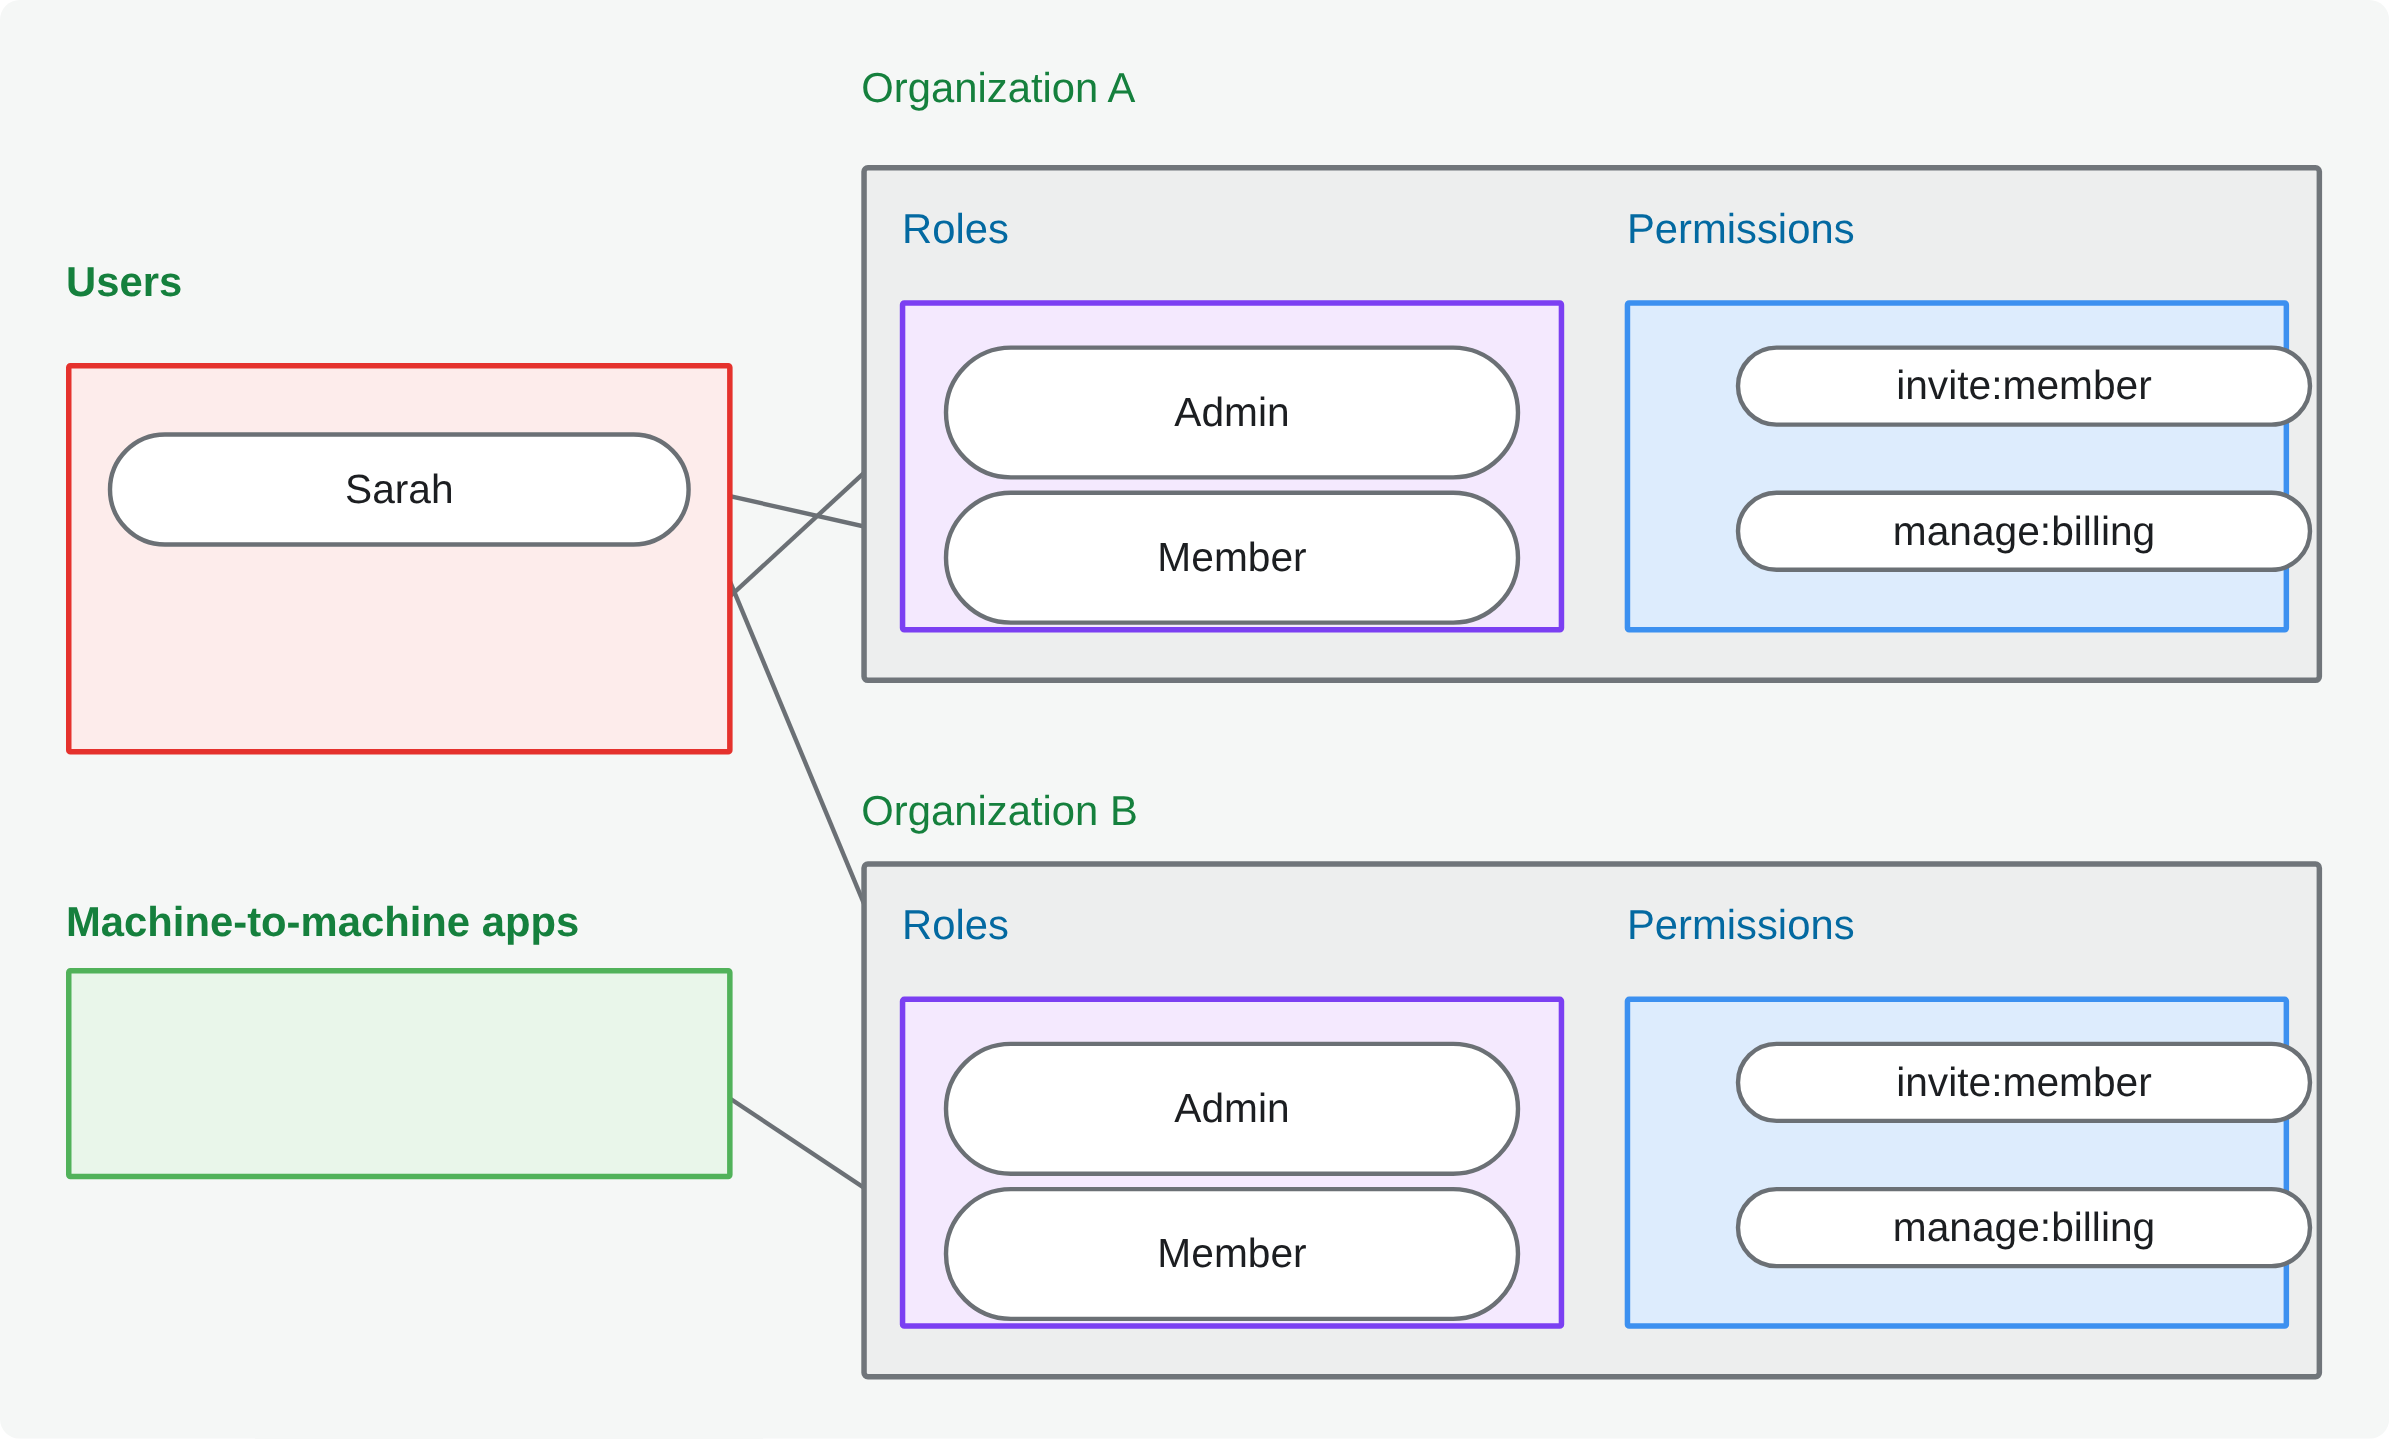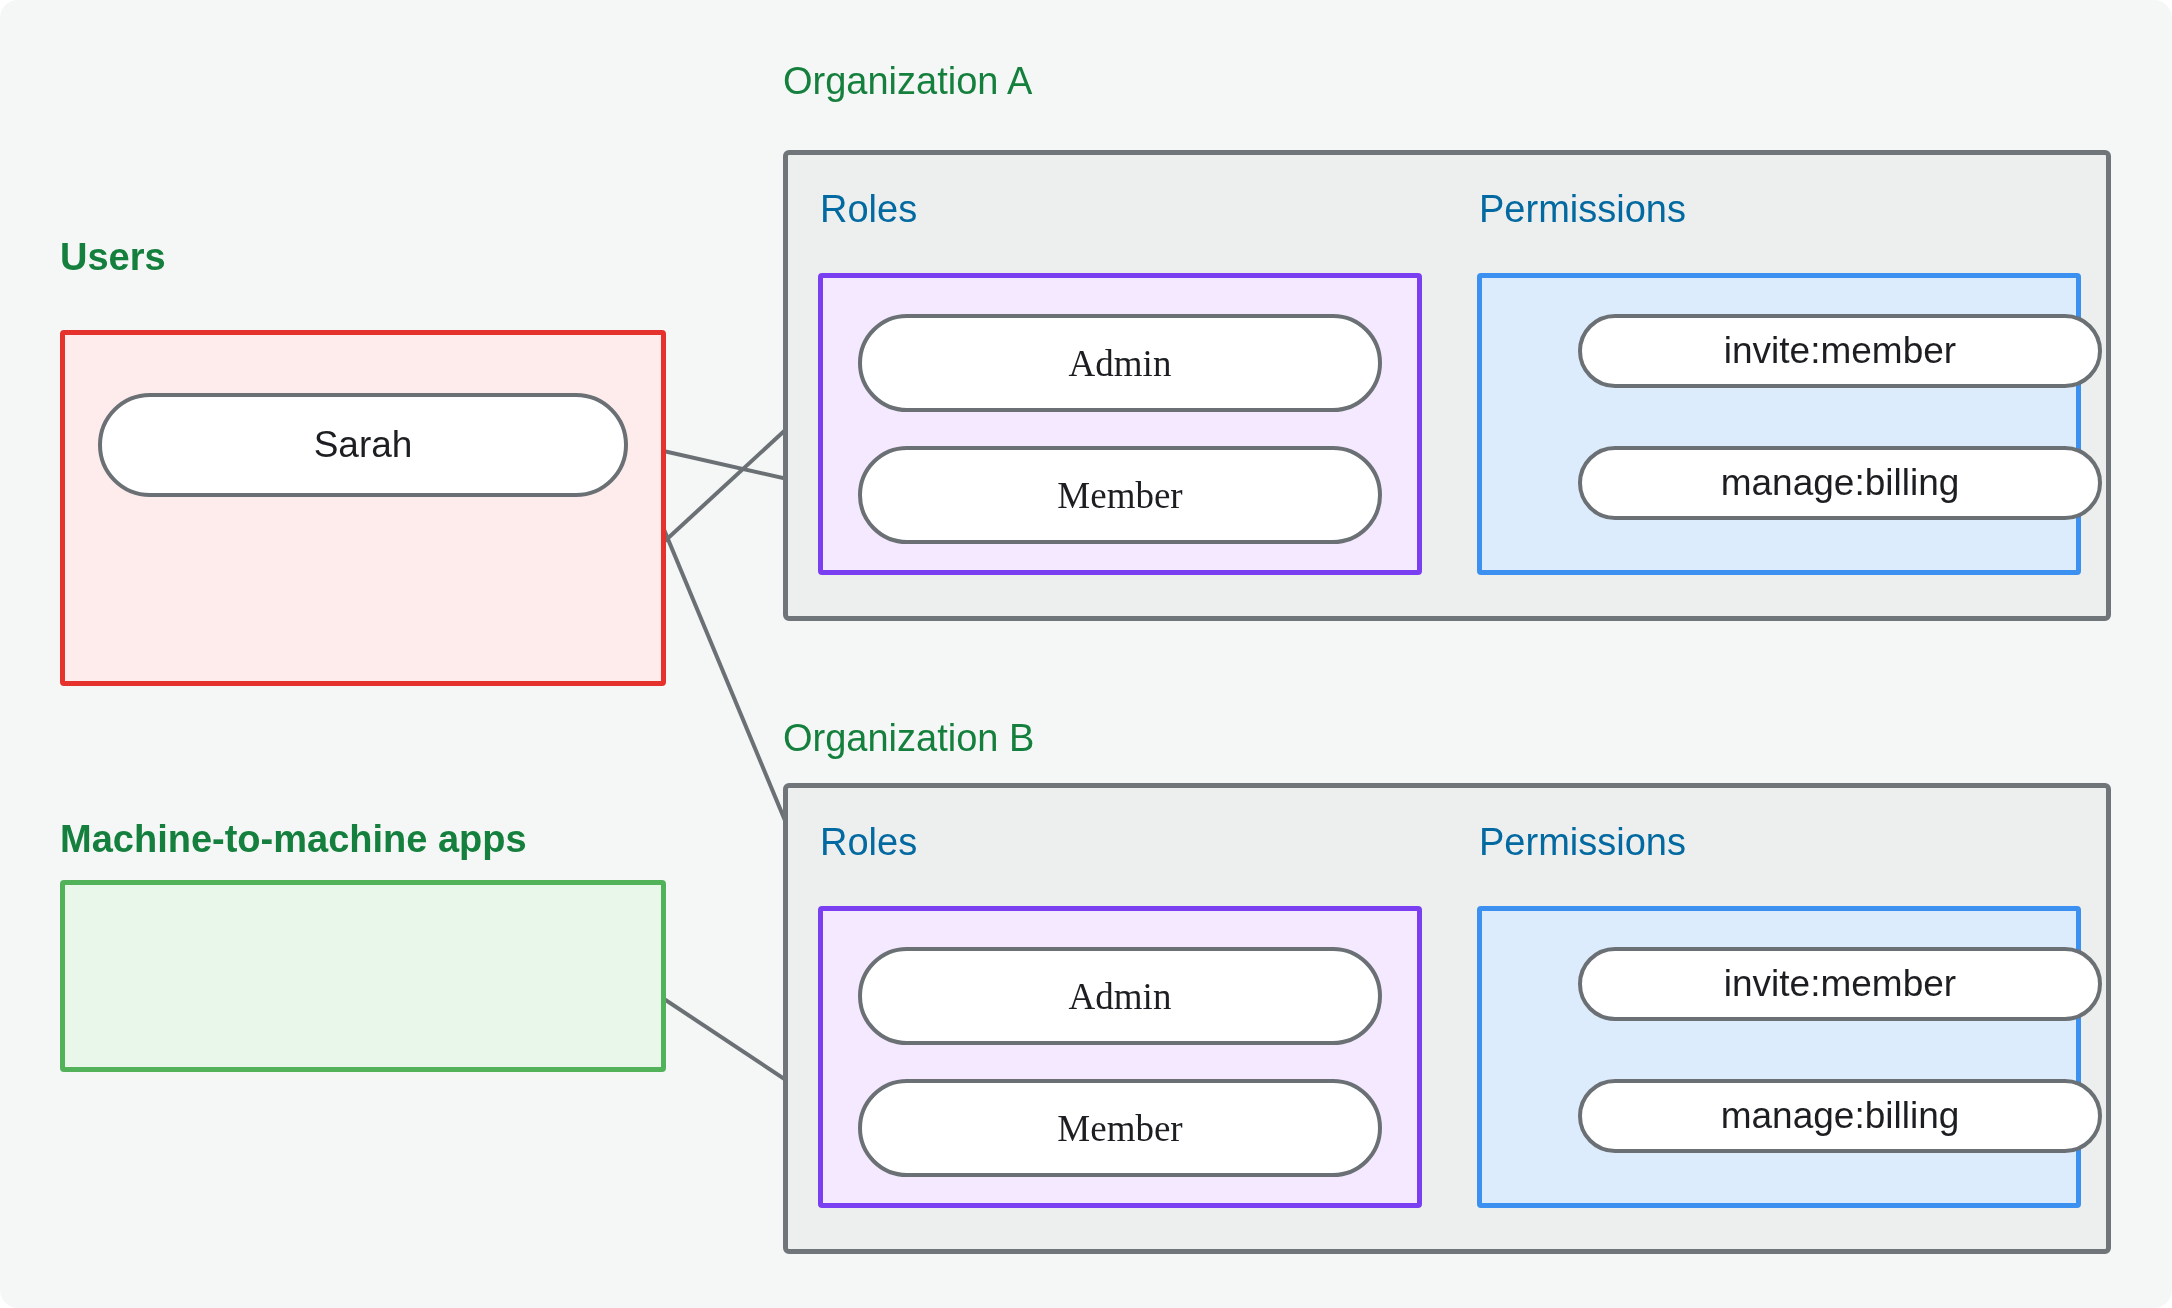--- a/index.html
+++ b/index.html
@@ -112,21 +112,21 @@
     font-size: 37px;
     color: #1c1e21;
     z-index: 5;
     white-space: nowrap;
   }
   .node-user   { left: 98px;  width: 530px; height: 104px; }
   .node-sarah  { top: 393px; }
   .node-john   { top: 525px; }
   .node-m2m    { left: 98px; top: 925px; width: 530px; height: 100px; }
 
-  .node-role   { width: 524px; height: 98px; left: 858px; font-family: Liberation Serif, serif; }
+  .node-role   { width: 524px; height: 122px; left: 858px; }
   .node-perm   { width: 524px; height: 74px; left: 1578px; }
 
   .role-a-admin  { top: 314px; }
   .role-a-member { top: 446px; }
   .perm-a-invite { top: 314px; }
   .perm-a-bill   { top: 446px; }
   .role-b-admin  { top: 947px; }
   .role-b-member { top: 1079px; }
   .perm-b-invite { top: 947px; }
   .perm-b-bill   { top: 1079px; }

